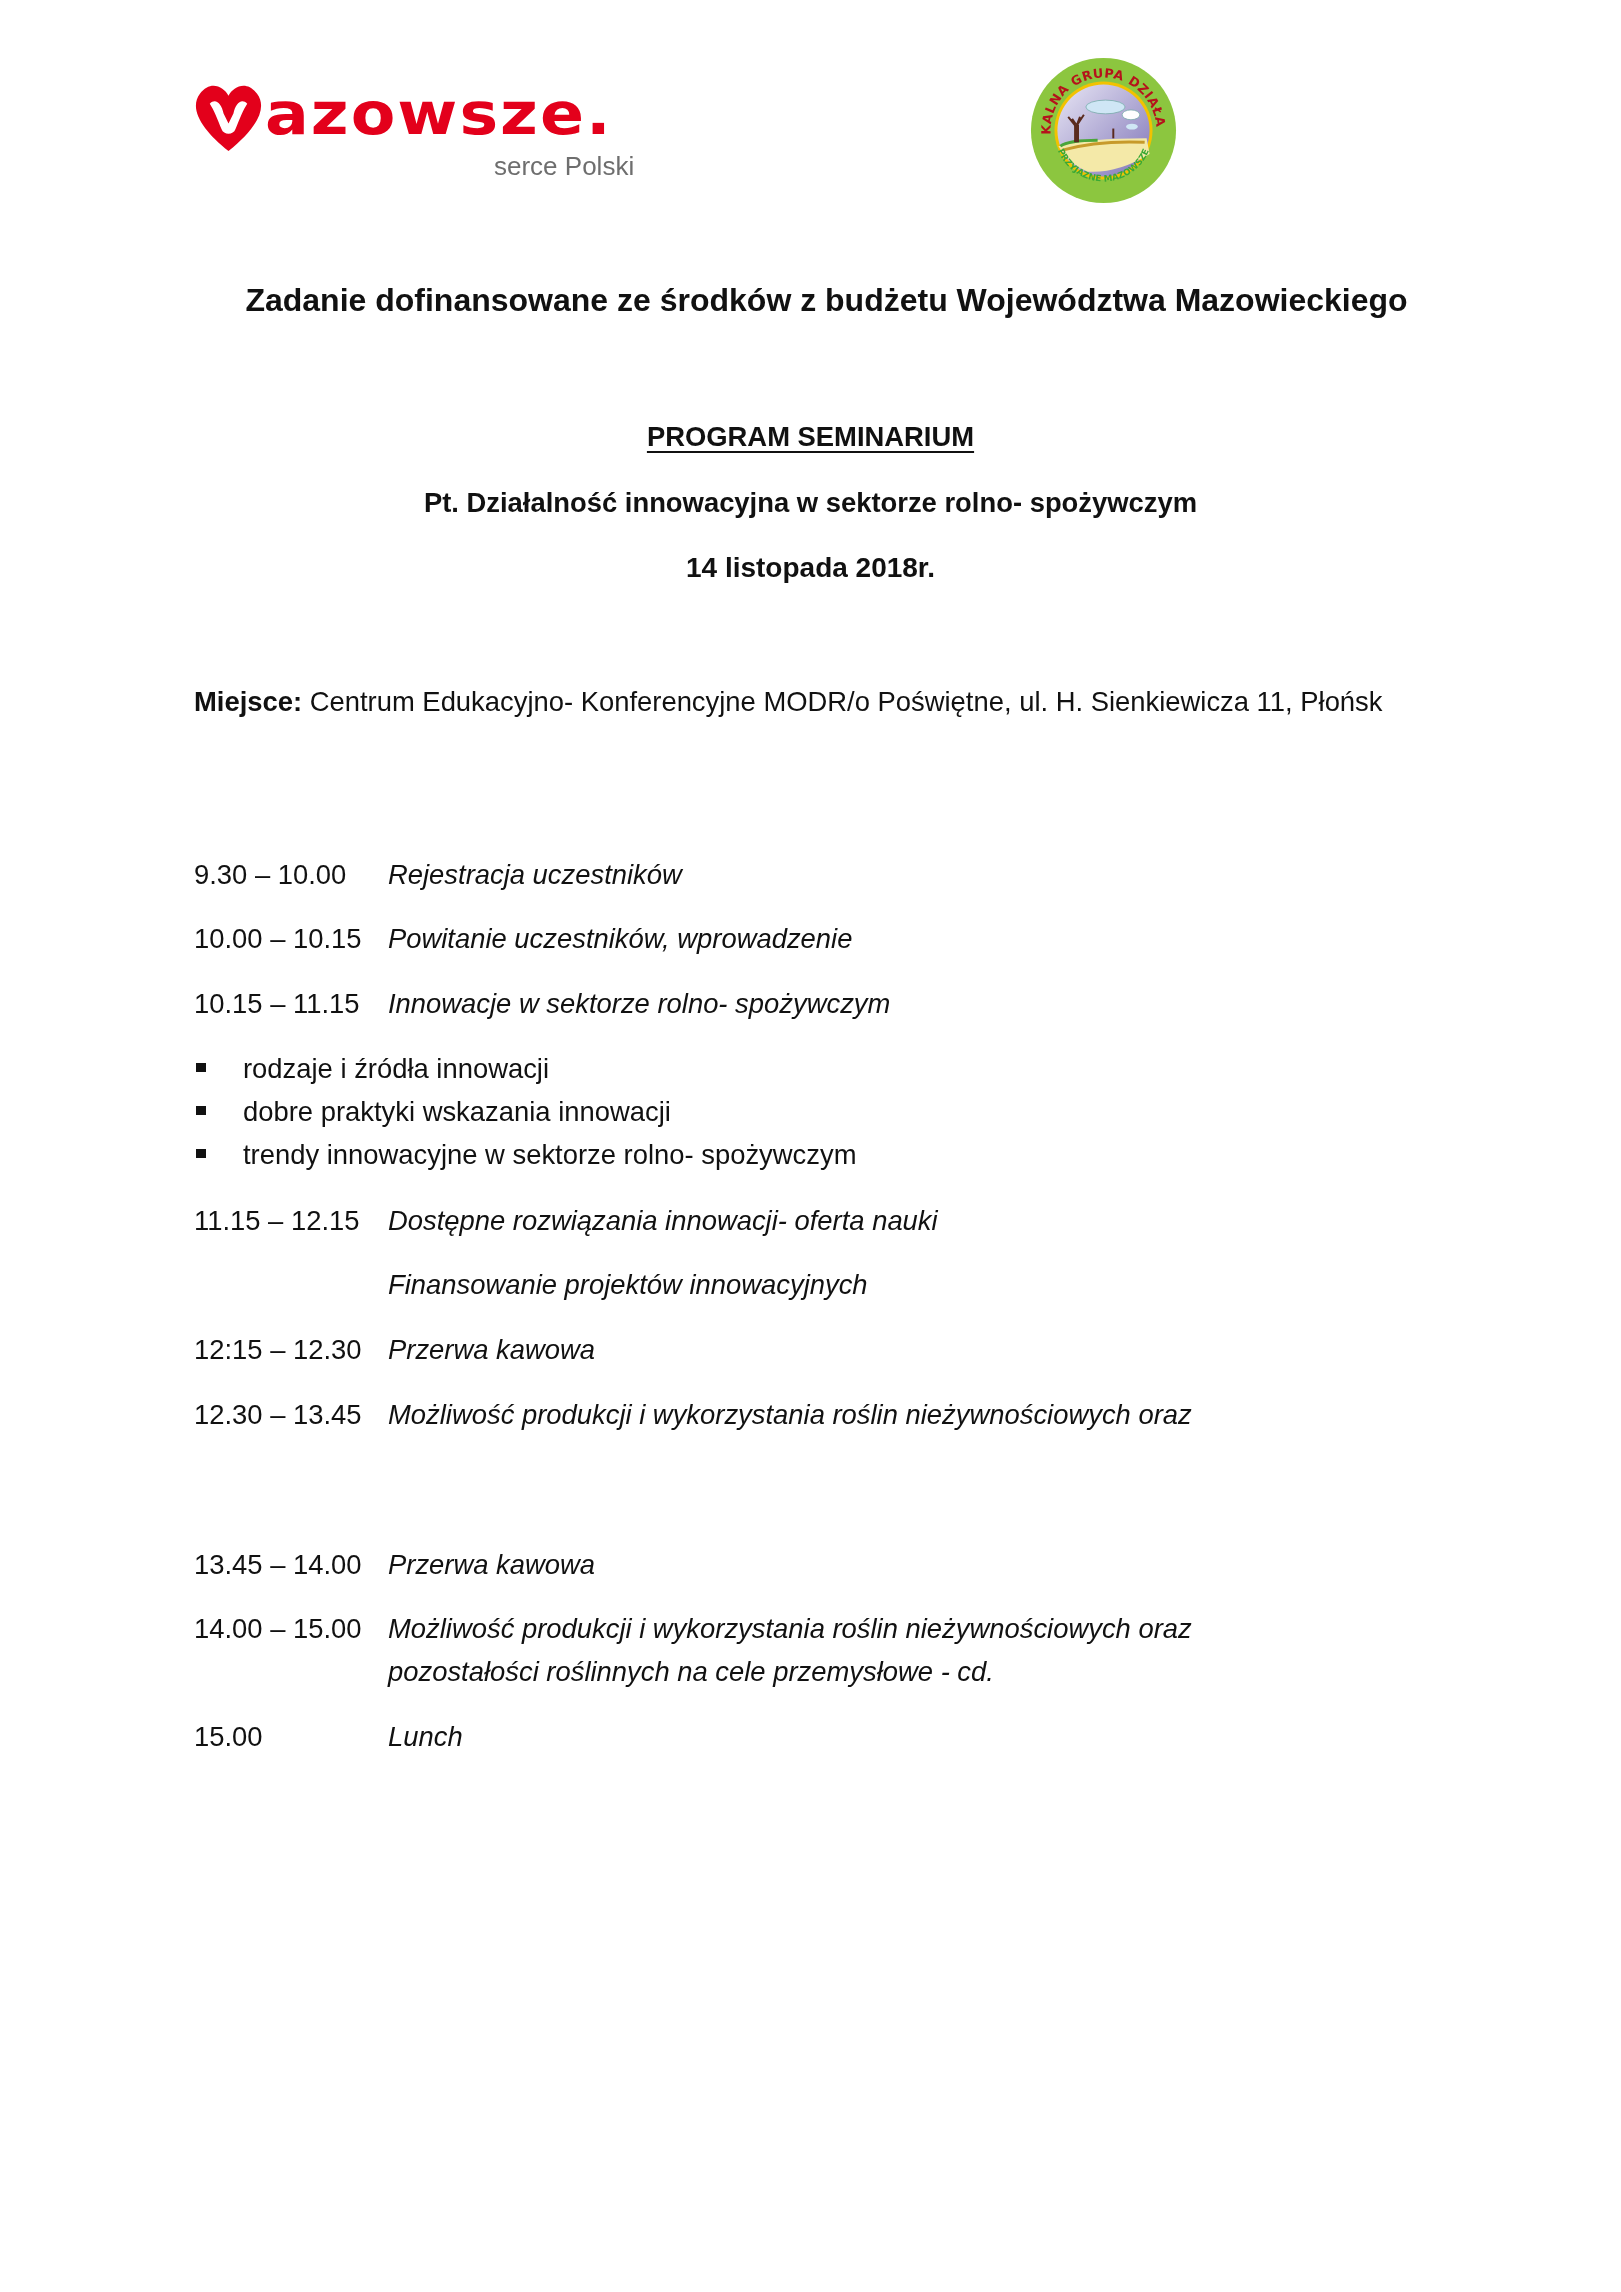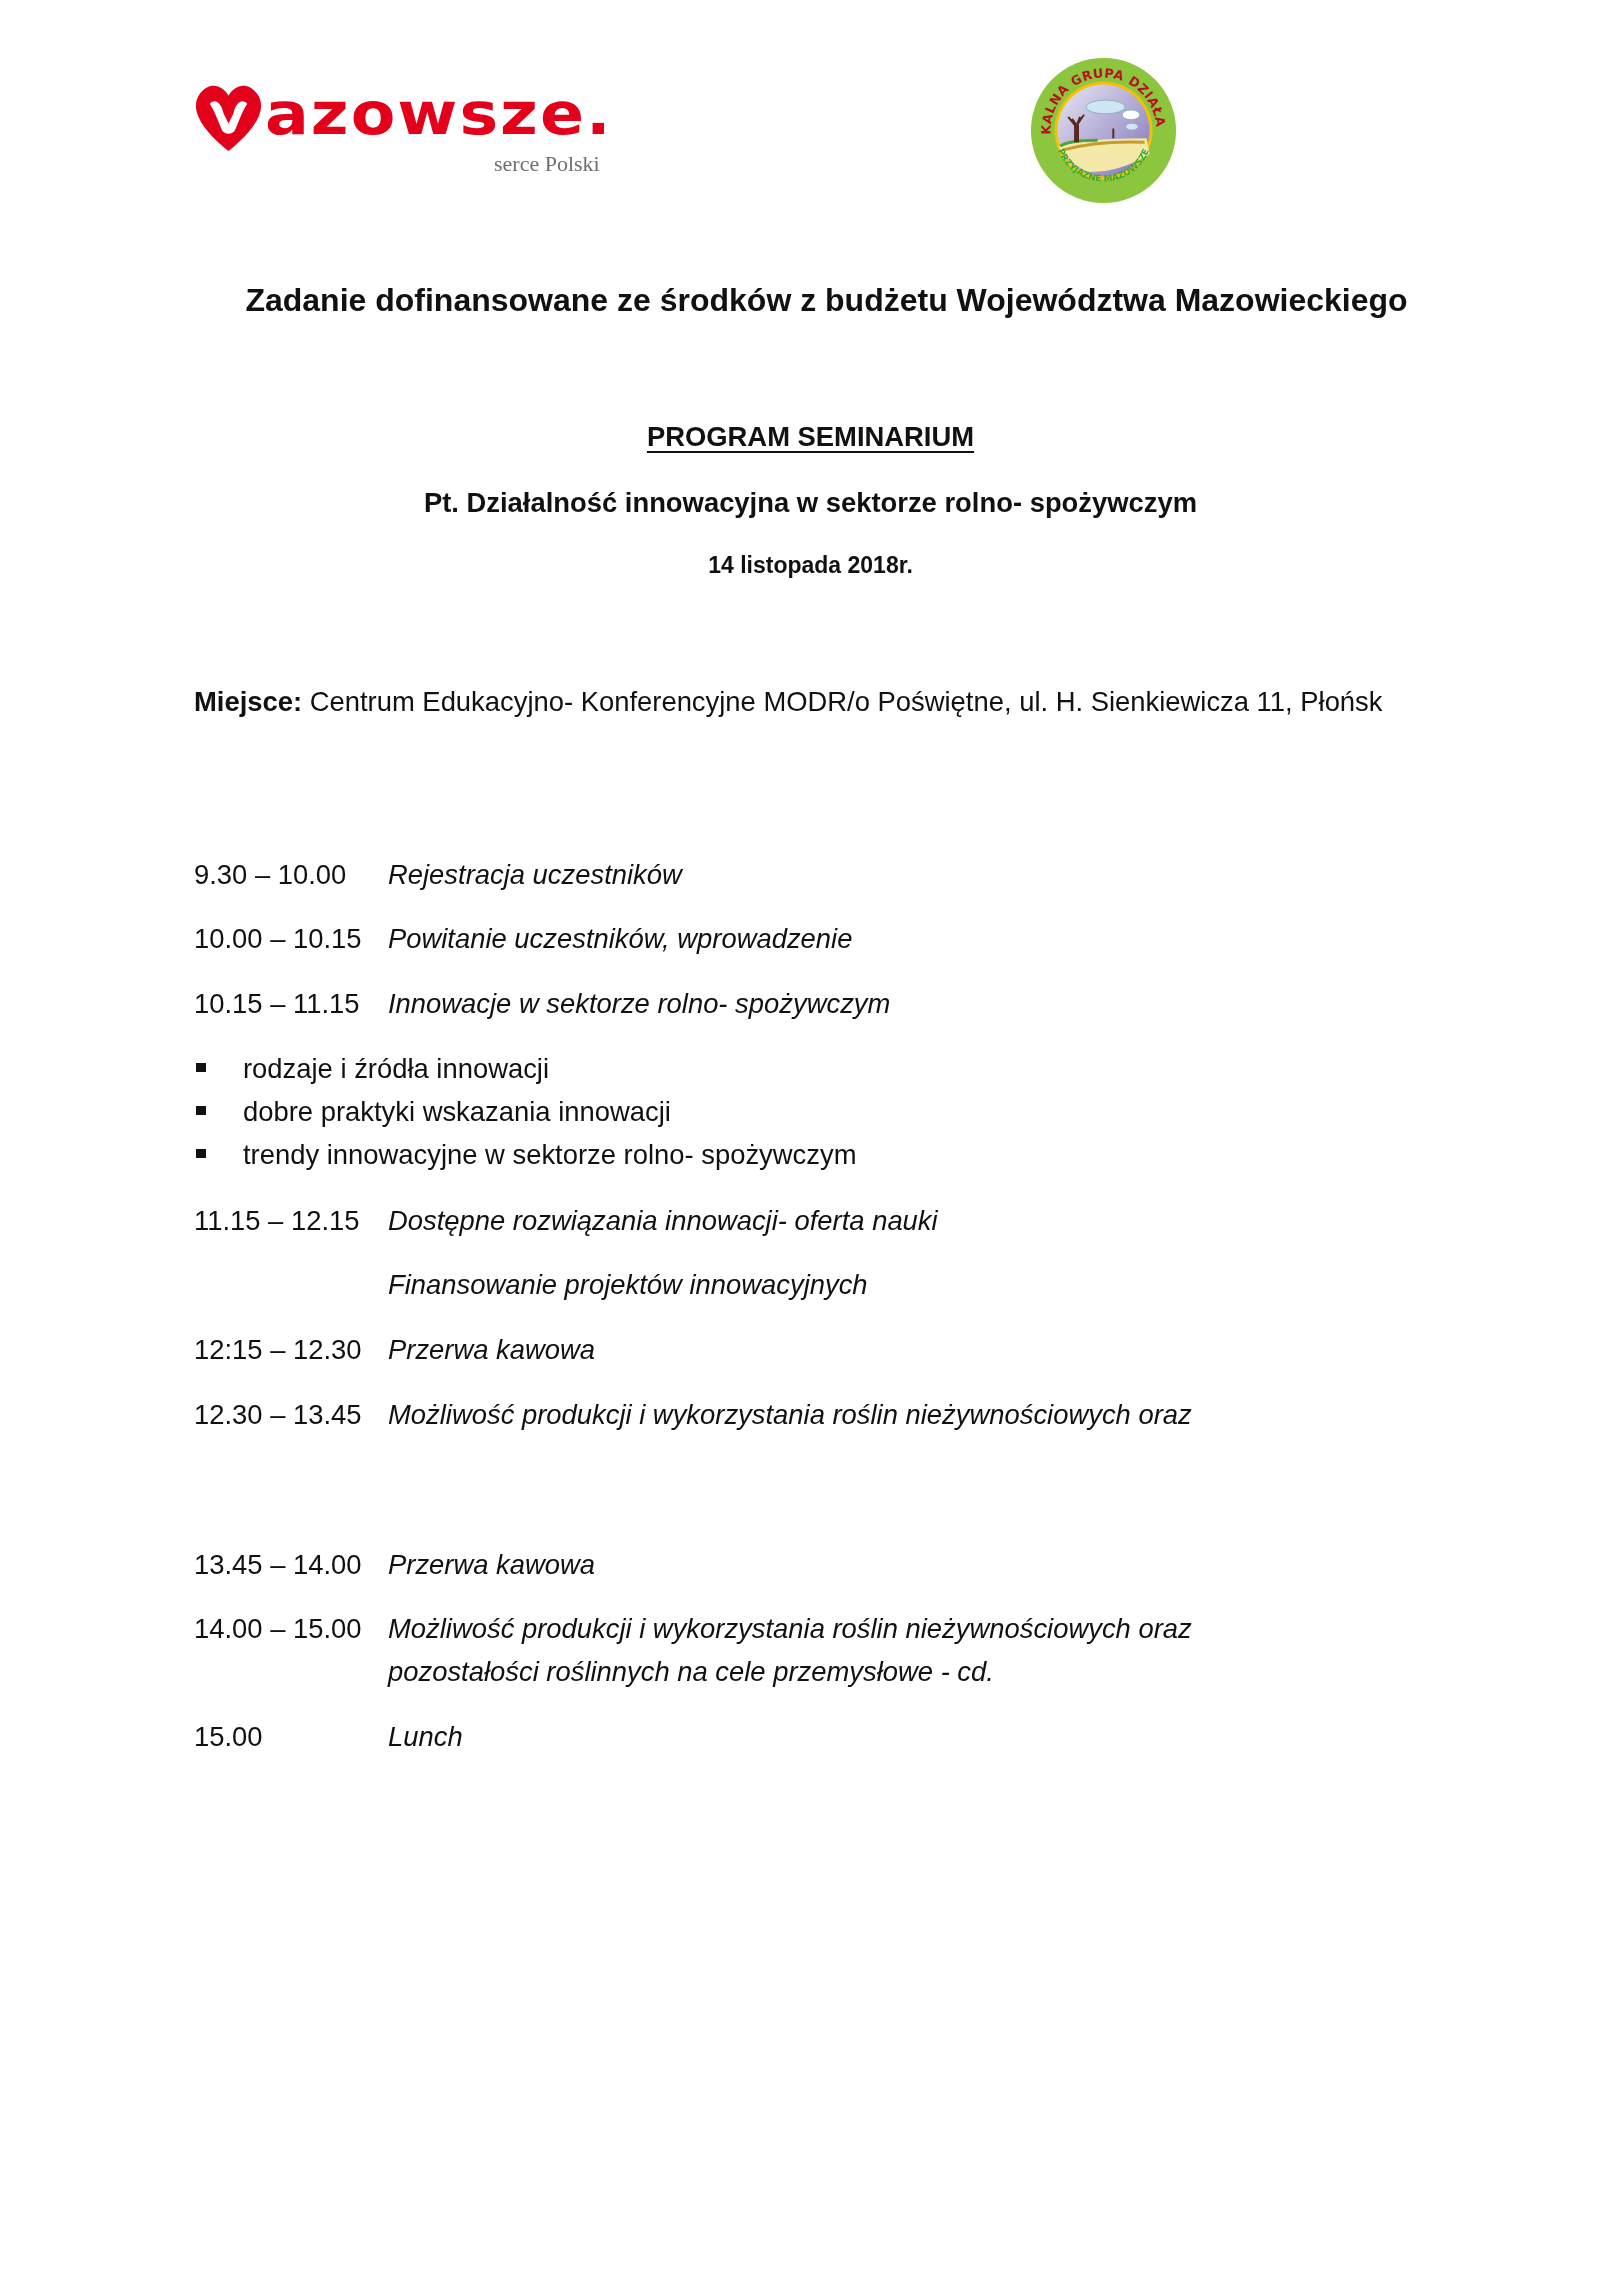--- a/index.html
+++ b/index.html
@@ -13,33 +13,33 @@
     #logo-mazowsze { left: 194px; top: 78px; width: 461px; height: 108px; }
     .mz-word {
       position: absolute; left: 0; top: 0;
       font-family: "DejaVu Sans", sans-serif; font-weight: bold;
       font-size: 65px; letter-spacing: 2px; color: #e3001b;
       transform: scaleY(0.9); transform-origin: top left;
       line-height: 1;
     }
     .mz-tag {
       position: absolute; left: 300px; top: 73px;
-      font-family: Liberation Serif, serif; font-size: 22px; color: #6e6e6e;
+      font-family: Liberation Sans, sans-serif; font-size: 26px; color: #6e6e6e;
     }
     #logo-lgd { left: 1029px; top: 56px; width: 149px; height: 149px; }
 
     
     .heading {
       position: absolute; left: 0; width: 1621px; text-align: center;
       font-weight: bold; color: #111;
     }
     #funding-note { top: 282px; font-size: 32px; margin-left: 16px; }
     #program-title { top: 421px; font-size: 27.4px; text-decoration: underline; text-underline-offset: 4.9px; }
     #seminar-title { top: 487px; font-size: 27.4px; }
-    #seminar-date  { top: 552px; font-size: 23px; }
+    #seminar-date  { top: 552px; font-size: 28px; }
 
     
     #venue { left: 194px; top: 680px; width: 1235px; font-size: 27.4px; line-height: 43px; }
     #venue b { font-weight: bold; }
 
     
     .row { position: absolute; left: 194px; font-size: 27.4px; line-height: 41px; }
     .time { position: absolute; left: 0; top: 0; white-space: nowrap; }
     .desc { position: absolute; left: 194px; top: 0; width: 1098px; white-space: nowrap; font-style: italic; }
     .desc .small { font-size: 23.5px; }

